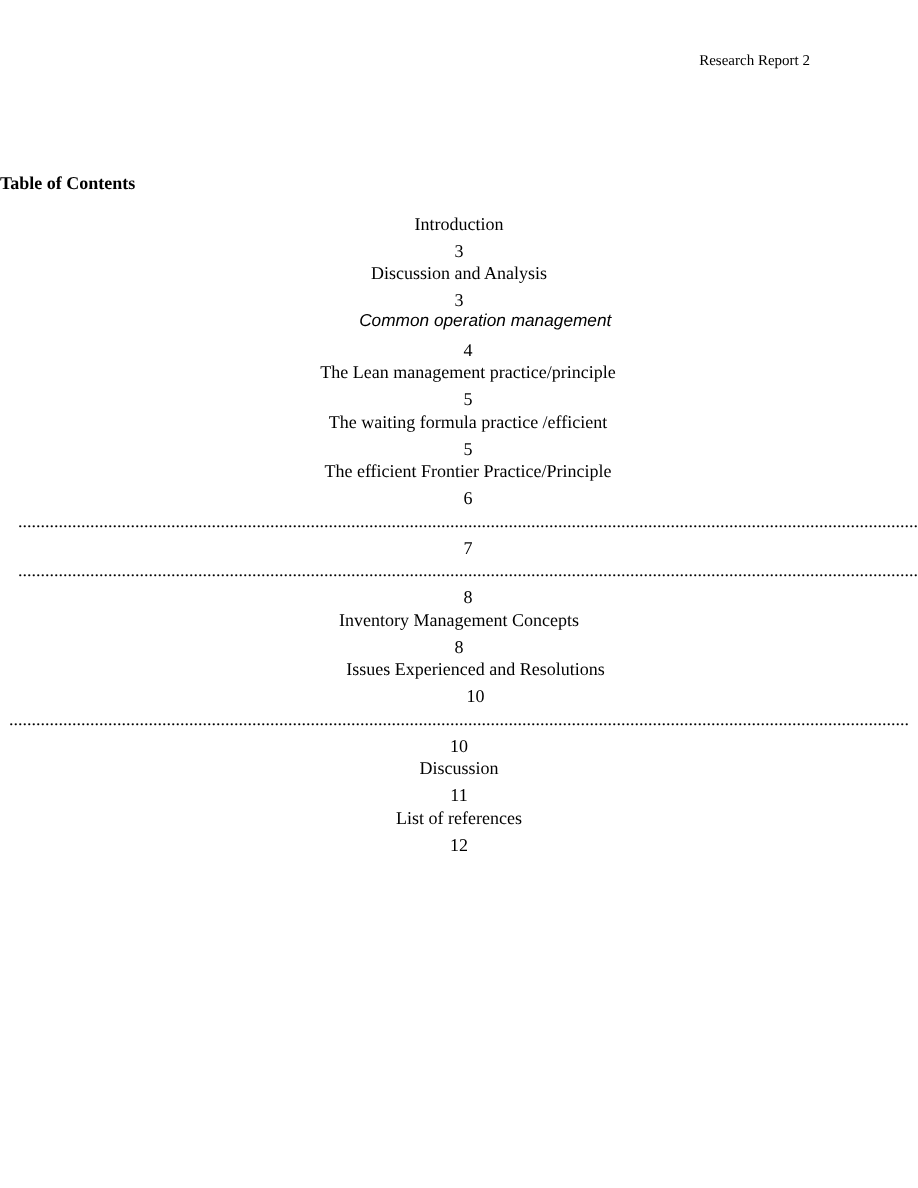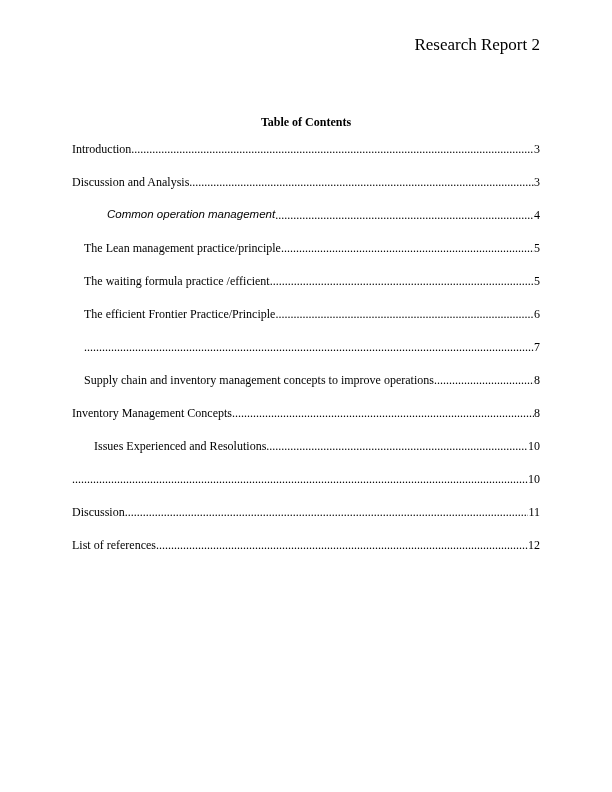--- a/index.html
+++ b/index.html
@@ -1,22 +1,22 @@
 <!DOCTYPE html>
 <html><head>
 <meta charset="utf-8">
 <style>
   html, body { margin: 0; padding: 0; background: #ffffff; }
   body { width: 612px; height: 792px; position: relative; overflow: hidden;
          font-family: "Liberation Serif", "DejaVu Serif", serif; color: #000; }
-  .header { position: absolute; top: 35px; right: 72px; font-size: 17px; }
-  .toc-title { position: absolute; top: 115px; left: 0; width: 612px; text-align: center;
+  .header { position: absolute; top: 35px; right: 72px; font-size: 10px; }
+  .toc-title { position: absolute; top: 115px; left: 0; width: 612px; text-align: left;
                font-weight: bold; font-size: 12px; }
   .toc { position: absolute; top: 142px; left: 72px; width: 468px; }
-  .toc-entry { display: flex; align-items: flex-start; font-size: 12px; height: 33px; white-space: nowrap; }
+  .toc-entry { display: flex; align-items: center; font-size: 12px; height: 33px; white-space: nowrap; flex-direction: column; }
   .toc-entry.l2 { padding-left: 12px; }
   .toc-entry.l3 { padding-left: 22px; }
   .toc-entry .label { flex: 0 0 auto; }
   .toc-entry .label.italic { font-style: italic; font-family: "Liberation Sans", "DejaVu Sans", sans-serif; font-size: 11.5px; margin-left: 23px; }
   .toc-entry .leader { flex: 1 1 auto; overflow: hidden; }
   .toc-entry .leader::after { content: "........................................................................................................................................................................................................"; }
   .toc-entry .page { flex: 0 0 auto; }
 </style>
 </head>
 <body>
@@ -54,21 +54,20 @@
   <div class="toc-entry l2">
     <span class="label">The efficient Frontier Practice/Principle</span>
     <span class="leader"></span>
     <span class="page">6</span>
   </div>
   <div class="toc-entry l2">
     <span class="leader"></span>
     <span class="page">7</span>
   </div>
   <div class="toc-entry l2">
-    <span class="label">Supply chain and inventory management concepts to improve operations</span>
     <span class="leader"></span>
     <span class="page">8</span>
   </div>
   <div class="toc-entry l1">
     <span class="label">Inventory Management Concepts</span>
     <span class="leader"></span>
     <span class="page">8</span>
   </div>
   <div class="toc-entry l3">
     <span class="label">Issues Experienced and Resolutions</span>

